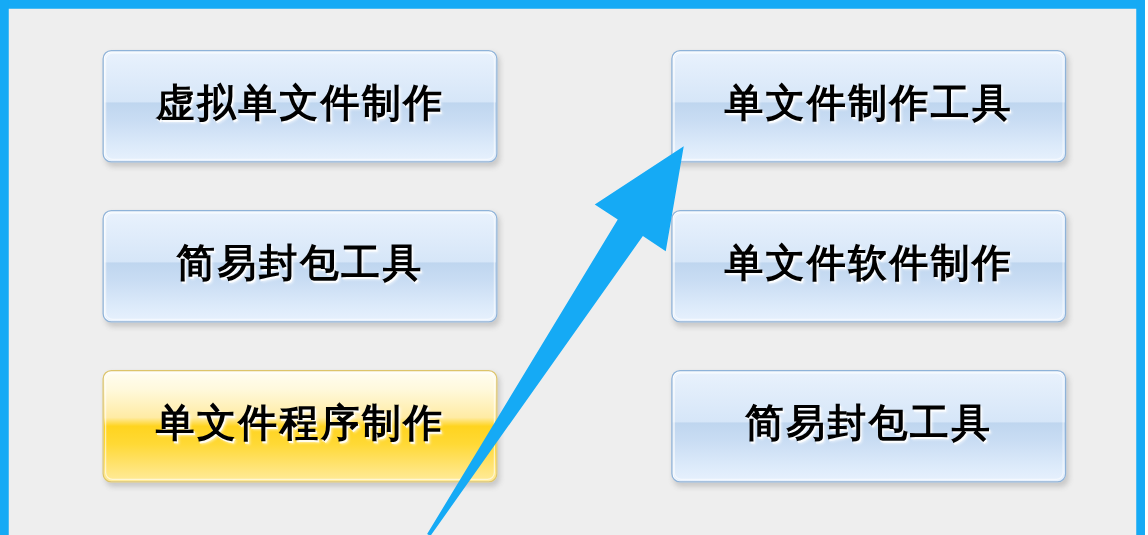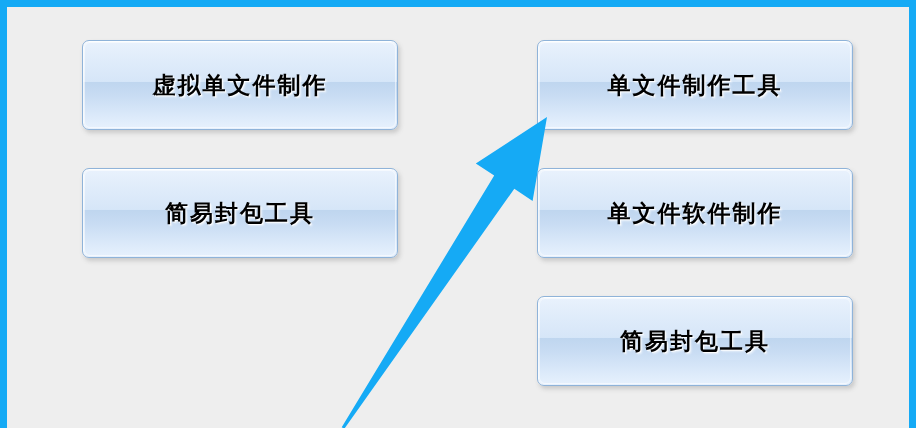--- a/index.html
+++ b/index.html
@@ -97,22 +97,22 @@
         #ffeb9a 100%);
     box-shadow:
       inset 0 1px 0 rgba(255,255,255,0.95),
       2px 3px 4px rgba(120,120,120,0.30);
   }
   .btn.gold::after {
     border: 1px solid rgba(255,255,255,0.6);
   }
 
   .btn-label {
-    font-family: Liberation Serif, serif;
-    font-size: 23px;
+    font-family: Liberation Mono, monospace;
+    font-size: 31px;
     font-weight: 700;
     letter-spacing: 2px;
     color: #000000;
     text-shadow:
       1px 1px 0 rgba(255,255,255,0.85),
       2px 2px 2px rgba(255,255,255,0.55);
     white-space: nowrap;
     line-height: 1;
   }
 
@@ -136,20 +136,23 @@
     <div class="btn-col" id="col-left">
 
       <div class="btn" style="border-color: rgb(143, 179, 217);">
         <span class="btn-label" style="color: rgb(0, 0, 0);">虚拟单文件制作</span>
       </div>
 
       <div class="btn" style="border-color: rgb(143, 179, 217);">
         <span class="btn-label" style="color: rgb(0, 0, 0);">简易封包工具</span>
       </div>
 
+      <div class="btn gold" style="border-color: rgb(221, 196, 106);">
+        <span class="btn-label" style="color: rgb(0, 0, 0);">单文件程序制作</span>
+      </div>
 
     </div>
 
     <div class="btn-col" id="col-right">
 
       <div class="btn" style="border-color: rgb(143, 179, 217); text-align: center;">
         <span class="btn-label" style="color: rgb(0, 0, 0);">单文件制作工具</span>
       </div>
 
       <div class="btn" style="border-color: rgb(143, 179, 217); text-align: center;">

